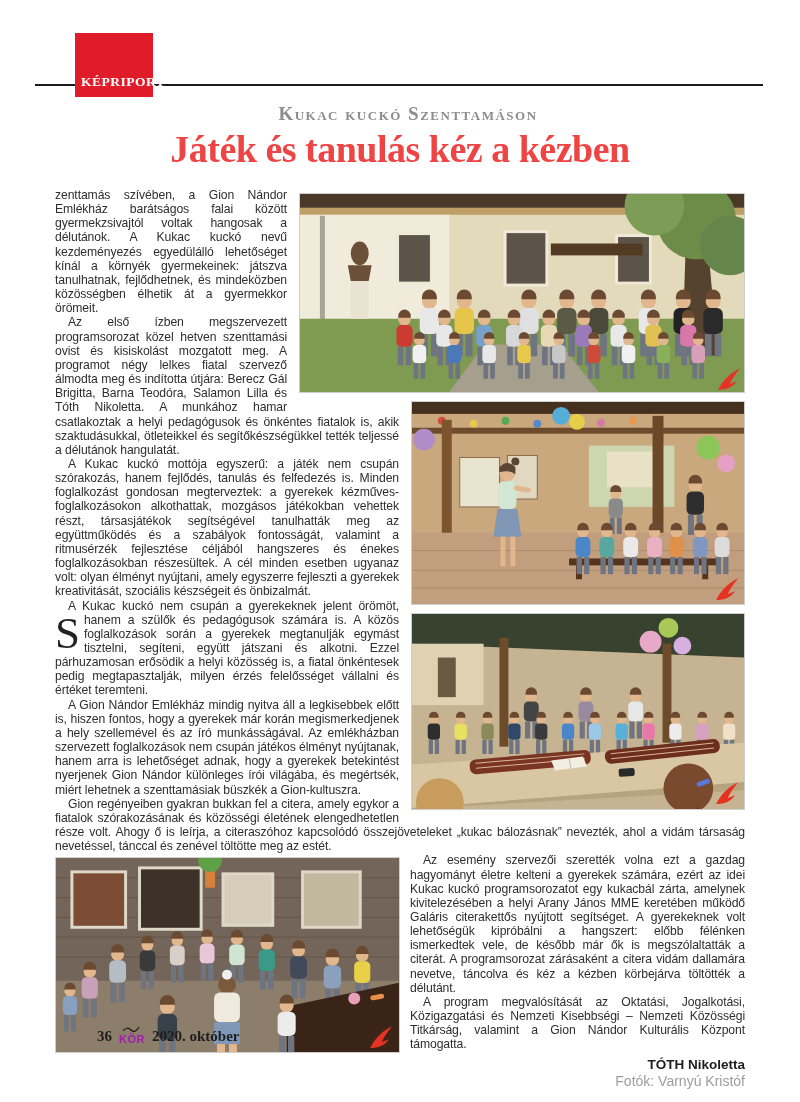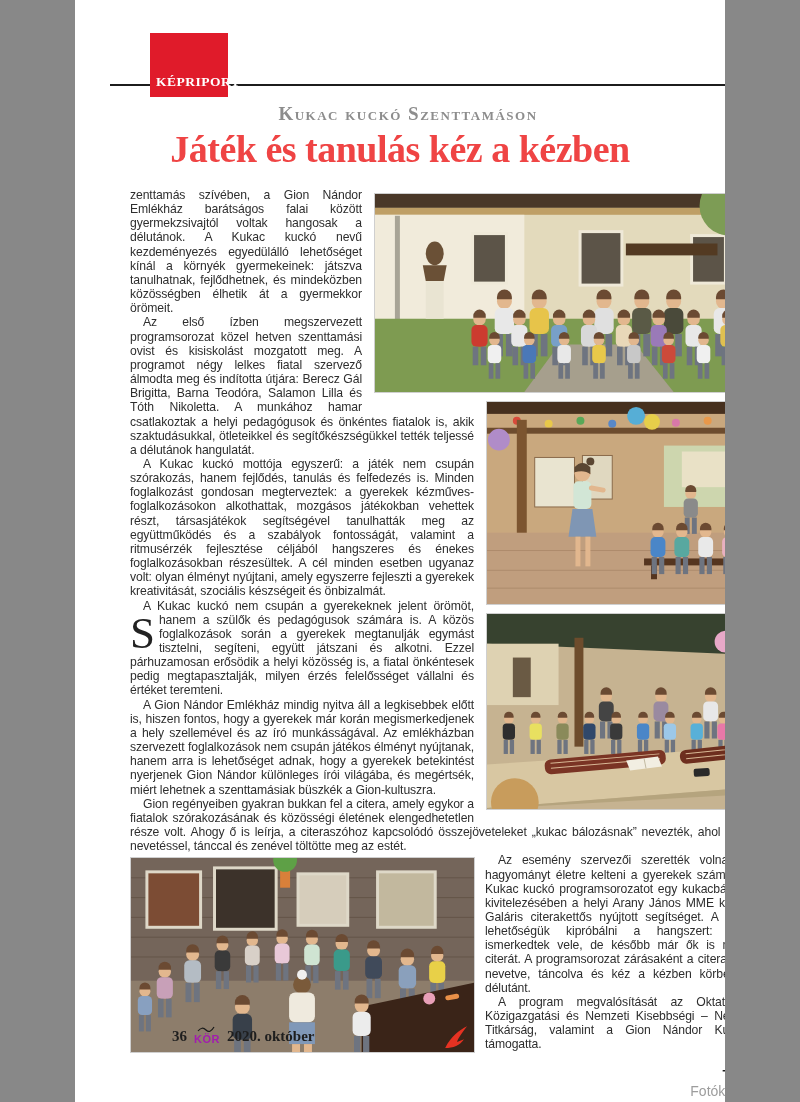--- a/index.html
+++ b/index.html
@@ -1,18 +1,18 @@
 <!DOCTYPE html>
 <html lang="hu"><head>
 <meta charset="utf-8">
 <style>
   * { margin:0; padding:0; box-sizing:border-box; }
   html,body { background:#888; }
   .page {
-    position:relative; width:650px; height:1102px; margin:0 auto;
+    position:relative; width:800px; height:1102px; margin:0 auto;
     background:#ffffff; overflow:hidden;
     font-family:"Liberation Sans", sans-serif; color:#2d2d2d;
   }
   
   .rule { position:absolute; left:35px; top:84px; width:728px; height:2px; background:#1c1c1c; }
   .kicker-box {
     position:absolute; left:75px; top:33px; width:78px; height:64px;
     background:#e01b2a; z-index:2;
     display:flex; align-items:flex-end; padding:0 0 7px 6px;
   }
@@ -42,21 +42,21 @@
   .dropcap {
     float:left; font-family:"Liberation Serif", serif;
     font-size:45px; line-height:36px; padding:2px 4px 0 0; color:#222;
   }
   figure { border:1px solid #cfcfcf; background:#ddd; overflow:hidden; }
   figure svg { display:block; width:100%; height:100%; }
   .ph1 { float:right; width:446px; height:200px; margin:5px 0 8px 12px; }
   .ph2 { float:right; clear:right; width:334px; height:204px; margin:0 0 8px 12px; }
   .ph3 { float:right; clear:right; width:334px; height:197px; margin:0 0 8px 12px; }
   .ph4 { float:left;  clear:left;  width:345px; height:196px; margin:4px 10px 6px 0; }
-  .byline { margin-top:16px; text-align:right; }
+  .byline { margin-top:6px; text-align:right; }
   .byline .author { font-weight:bold; font-size:13.5px; color:#1e1e1e; letter-spacing:0; }
   .byline .credit { font-size:14px; color:#9d9d9d; margin-top:2px; letter-spacing:0; }
   
   .footer {
     position:absolute; left:50px; top:1028px;
     display:flex; align-items:center; gap:7px;
     font-family:"Liberation Serif", serif; font-weight:bold;
     font-size:15px; color:#1e1e1e;margin-left:47px;
   }
   .kor-logo { position:relative; color:#a21caf; font-family:"Liberation Sans", sans-serif;

